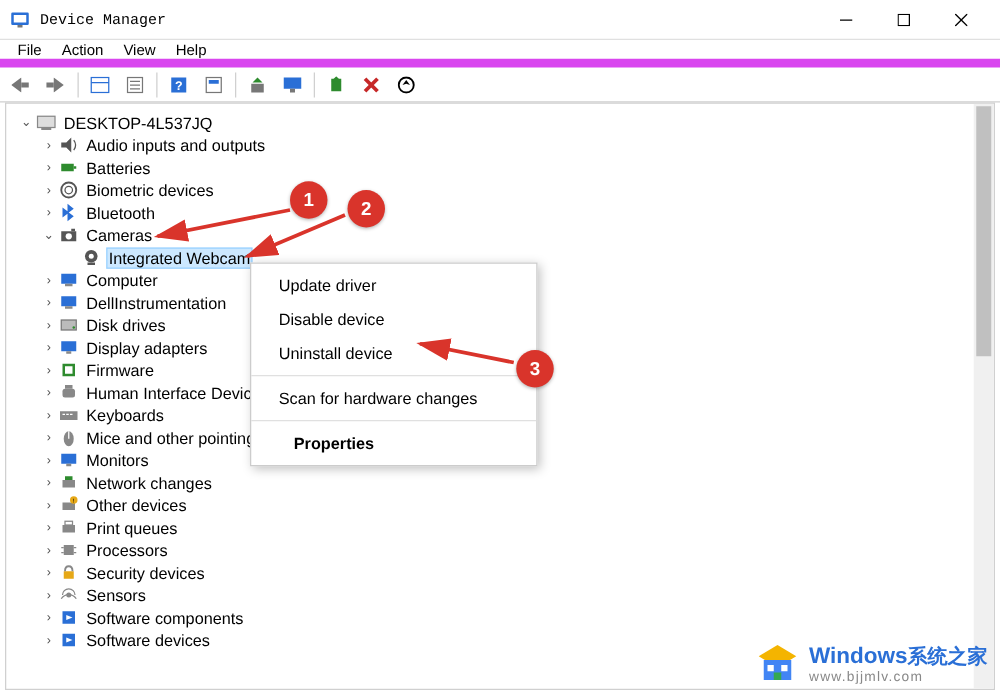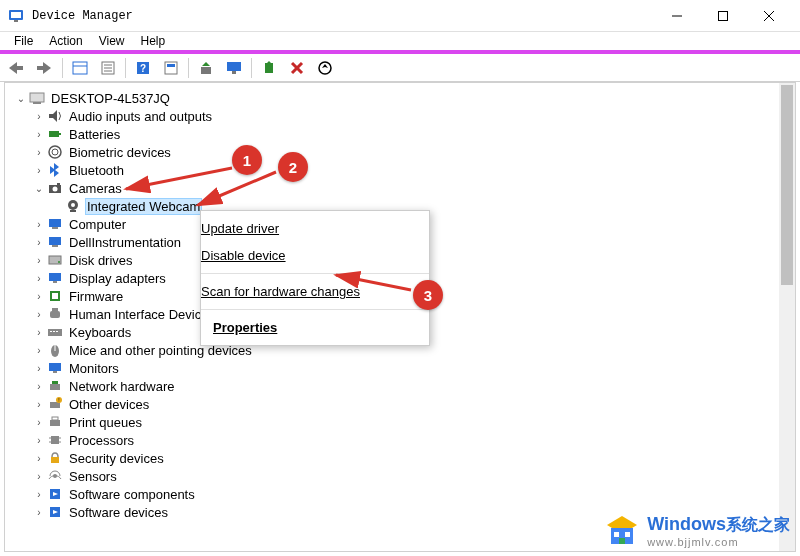--- a/index.html
+++ b/index.html
@@ -5,21 +5,21 @@
 * { box-sizing: border-box; margin: 0; padding: 0; }
 body { font-family: "Segoe UI", Tahoma, sans-serif; font-size: 13px; background: #fff; color: #000; width: 800px; height: 556px; overflow: hidden; position: relative; }
 
 
 .titlebar { height: 32px; display: flex; align-items: center; padding: 0 8px; border-bottom: 1px solid #e0e0e0; }
 .titlebar .app-icon { width: 16px; height: 16px; margin-right: 8px; }
 .titlebar .title { flex: 1; font-size: 12px; font-family: Liberation Mono, monospace; }
 .titlebar .win-btn { width: 46px; height: 32px; display: flex; align-items: center; justify-content: center; }
 
 
-.menubar { height: 22px; display: flex; align-items: center; padding: 0 6px; border-bottom: 4px solid #d946ef; font-size: 12px; }
+.menubar { height: 22px; display: flex; align-items: center; padding: 0 6px; border-bottom: 7px solid #d946ef; font-size: 12px; }
 .menubar .menu-item { padding: 2px 8px; }
 
 
 .toolbar { height: 28px; display: flex; align-items: center; padding: 2px 4px; gap: 2px; border-bottom: 1px solid #d0d0d0; }
 .toolbar .tb-btn { width: 26px; height: 22px; display: flex; align-items: center; justify-content: center; border: 1px solid transparent; }
 .toolbar .tb-sep { width: 1px; height: 20px; background: #d0d0d0; margin: 0 2px; }
 
 
 .tree-area { position: absolute; top: 82px; left: 4px; right: 4px; bottom: 4px; border: 1px solid #d0d0d0; padding: 6px 2px; overflow: hidden; }
 .tree-area .scrollbar { position: absolute; right: 0; top: 0; width: 16px; height: 100%; background: #f0f0f0; }
@@ -27,21 +27,21 @@
 
 .tree-row { display: flex; align-items: center; height: 18px; font-size: 13px; white-space: nowrap; }
 .tree-row .tog { width: 12px; text-align: center; color: #555; font-size: 10px; }
 .tree-row .icon { width: 16px; height: 16px; margin: 0 4px 0 2px; display: flex; align-items: center; justify-content: center; }
 .tree-row .label { padding: 0 2px; }
 .tree-row.selected .label { background: #cce8ff; border: 1px solid #99d1ff; padding: 0 1px; }
 .spacer { display: inline-block; }
 
 
 .context-menu { position: absolute; left: 200px; top: 210px; width: 230px; background: #fff; border: 1px solid #ccc; box-shadow: 2px 2px 8px rgba(0,0,0,.25); padding: 4px 0; font-size: 13px; }
-.context-menu .cm-item { padding: 6px 0; text-decoration: underline; }
+.context-menu .cm-item { padding: 6px 22px; }
 .context-menu .cm-sep { height: 1px; background: #e0e0e0; margin: 4px 0; }
 .context-menu .cm-item.bold { font-weight: bold; margin-left: 12px; }
 
 
 .badge { position: absolute; width: 30px; height: 30px; border-radius: 50%; background: #d9342b; color: #fff; display: flex; align-items: center; justify-content: center; font-weight: bold; font-size: 15px; box-shadow: 0 1px 3px rgba(0,0,0,.3); }
 
 
 .overlay-svg { position: absolute; top:0; left:0; width:800px; height:556px; pointer-events:none; }
 
 
@@ -351,21 +351,21 @@
       </div>
       <div class="tree-row">
         <span class="spacer" style="width:26px"></span>
         <span class="tog">›</span>
         <span class="icon">
           <svg width="16" height="16" viewBox="0 0 16 16">
             <rect x="3" y="6" width="10" height="6" fill="#888"></rect>
             <rect x="5" y="3" width="6" height="3" fill="#2e8b2e"></rect>
           </svg>
         </span>
-        <span class="label">Network hardware</span>
+        <span class="label">Network changes</span>
       </div>
       <div class="tree-row">
         <span class="spacer" style="width:26px"></span>
         <span class="tog">›</span>
         <span class="icon">
           <svg width="16" height="16" viewBox="0 0 16 16">
             <rect x="3" y="6" width="10" height="6" fill="#888"></rect>
             <circle cx="12" cy="4" r="3" fill="#e6a817"></circle>
             <text x="12" y="6" font-size="5" text-anchor="middle" fill="#000">!</text>
           </svg>
@@ -445,20 +445,21 @@
     </div>
   <div class="scrollbar">
       <div class="thumb"></div>
     </div>
 </div>
 
 <div class="context-menu">
   <div id="cm-container">
       <div class="cm-item">Update driver</div>
       <div class="cm-item">Disable device</div>
+      <div class="cm-item">Uninstall device</div>
       <div class="cm-sep"></div>
       <div class="cm-item">Scan for hardware changes</div>
       <div class="cm-sep"></div>
       <div class="cm-item bold">Properties</div>
     </div>
 </div>
 
 <svg class="overlay-svg">
   <defs>
     <marker id="ah" markerWidth="10" markerHeight="10" refX="8" refY="3" orient="auto">

